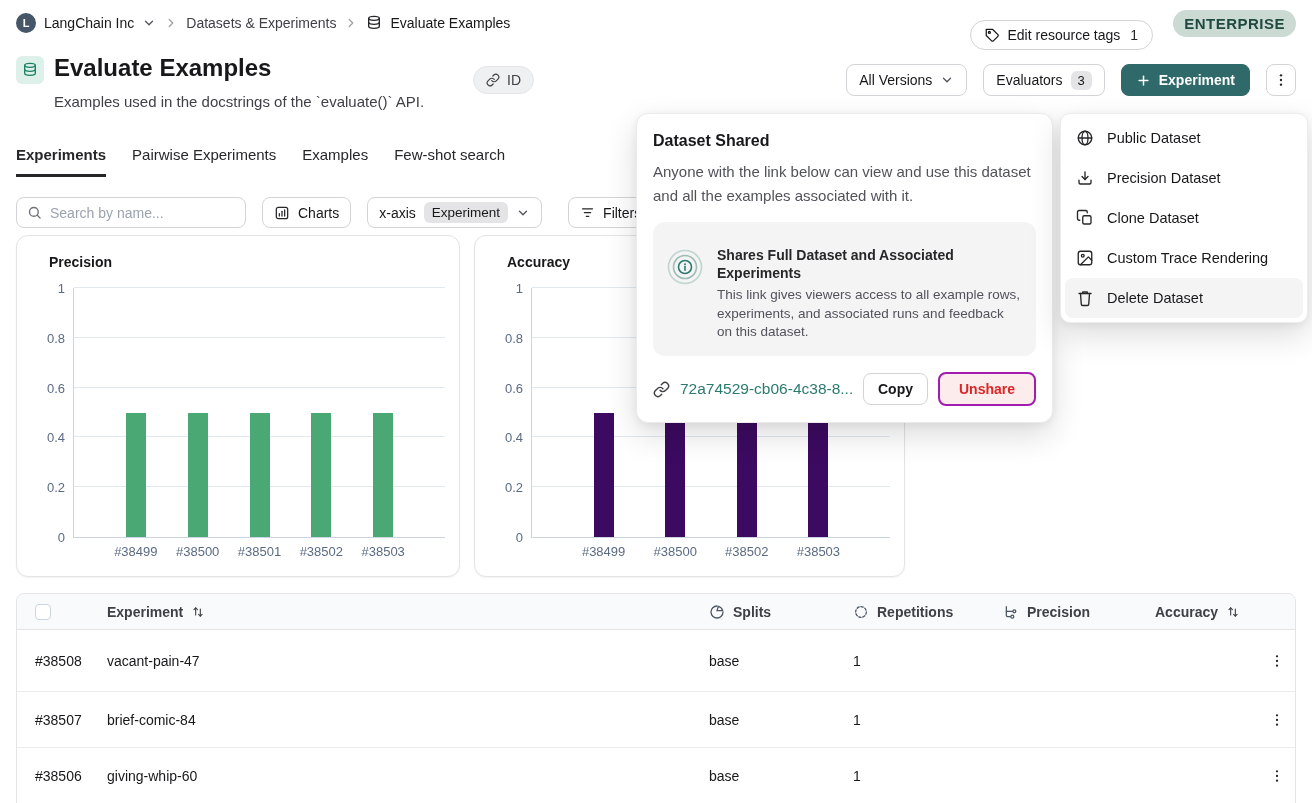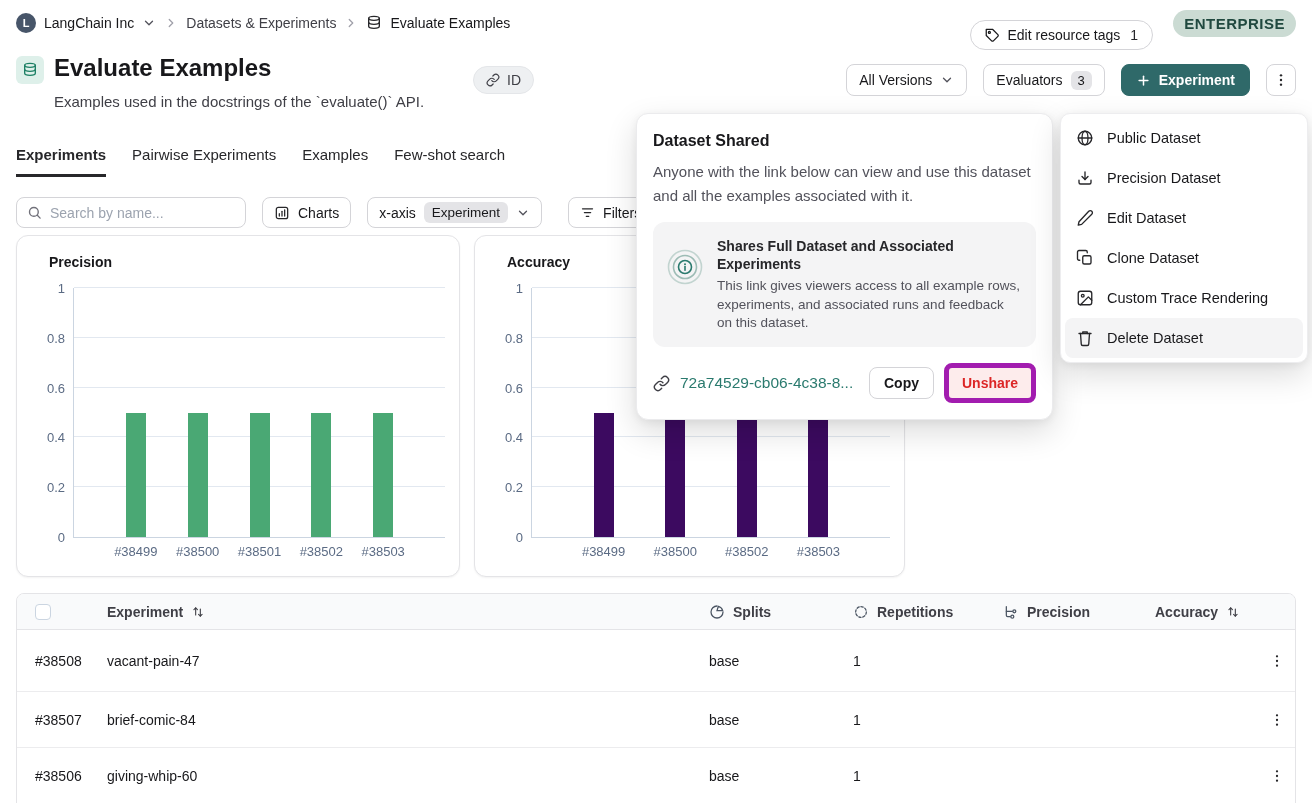--- a/index.html
+++ b/index.html
@@ -98,27 +98,27 @@
   
   .popover { position:absolute; left:636px; top:113px; width:417px; z-index:30;
              background:#fff; border:1px solid #ebebed; border-radius:12px;
              box-shadow:0 12px 32px rgba(0,0,0,.14), 0 2px 8px rgba(0,0,0,.06);
              padding:18px 16px 16px; }
   .popover h3 { font-size:16px; font-weight:700; color:#18181b; }
   .popover .desc { margin-top:10px; font-size:15px; line-height:1.6; color:#52525b; }
   .share-card { margin-top:14px; background:#f4f4f5; border-radius:12px; padding:15px 14px;
                 display:flex; gap:14px; }
   .rings { flex:none; margin-top:12px; }
-  .share-card h4 { font-size:14px; font-weight:700; color:#27272a; line-height:1.3; }
+  .share-card h4 { font-size:14px; font-weight:700; color:#27272a; line-height:1.3;margin-top:9px; }
   .share-card p { margin-top:4px; font-size:13.5px; line-height:1.35; color:#52525b; }
   .link-row { margin-top:16px; display:flex; align-items:center; gap:10px; }
   .link-text { flex:1; color:#2a7a6e; font-size:15.5px; white-space:nowrap; overflow:hidden; cursor:pointer; }
   .copy-btn { border:1px solid #d4d4d8; border-radius:8px; background:#fff; padding:7px 14px;
               font-size:14px; font-weight:600; color:#18181b; cursor:pointer; font-family:inherit; }
-  .unshare-btn { border:5px solid #a21caf; border-radius:8px; background:#fdecec; padding:7px 13px;
+  .unshare-btn { border:2px solid #a21caf; border-radius:8px; background:#fdecec; padding:7px 19px;
                  font-size:14px; font-weight:600; color:#dc2626; cursor:pointer; font-family:inherit; }
 
   
   .menu { position:absolute; left:1060px; top:113px; width:248px; z-index:30;
           background:#fff; border:1px solid #ededef; border-radius:10px;
           box-shadow:0 12px 32px rgba(0,0,0,.14), 0 2px 8px rgba(0,0,0,.06); padding:4px; }
   .menu-item { display:flex; align-items:center; gap:13px; height:40px; padding:0 11px;
                border-radius:8px; font-size:14.5px; font-weight:500; color:#18181b; cursor:pointer; }
   .menu-item.highlighted { background:#f4f4f5; }
   .menu-item .mi { color:#27272a; display:flex; }
@@ -496,28 +496,20 @@
             <path d="M12 4v10"></path>
             <polyline points="8 10 12 14 16 10"></polyline>
             <path d="M4 15v3a2 2 0 0 0 2 2h12a2 2 0 0 0 2-2v-3"></path>
           </svg>
       </span>
       <span>Precision Dataset</span>
     </div>
     <div class="menu-item">
       <span class="mi">
         <svg width="18" height="18" viewBox="0 0 24 24" fill="none" stroke="#27272a" stroke-width="1.8" stroke-linecap="round" stroke-linejoin="round">
-            <path d="M17 3a2.83 2.83 0 1 1 4 4L7.5 20.5 3 21.5l1-4.5z"></path>
-          </svg>
-      </span>
-      <span>Edit Dataset</span>
-    </div>
-    <div class="menu-item">
-      <span class="mi">
-        <svg width="18" height="18" viewBox="0 0 24 24" fill="none" stroke="#27272a" stroke-width="1.8" stroke-linecap="round" stroke-linejoin="round">
             <rect x="9" y="9" width="11" height="11" rx="2"></rect>
             <path d="M5 15H4a2 2 0 0 1-2-2V4a2 2 0 0 1 2-2h9a2 2 0 0 1 2 2v1"></path>
           </svg>
       </span>
       <span>Clone Dataset</span>
     </div>
     <div class="menu-item">
       <span class="mi">
         <svg width="18" height="18" viewBox="0 0 24 24" fill="none" stroke="#27272a" stroke-width="1.8" stroke-linecap="round" stroke-linejoin="round">
             <rect x="3" y="3" width="18" height="18" rx="3"></rect>

